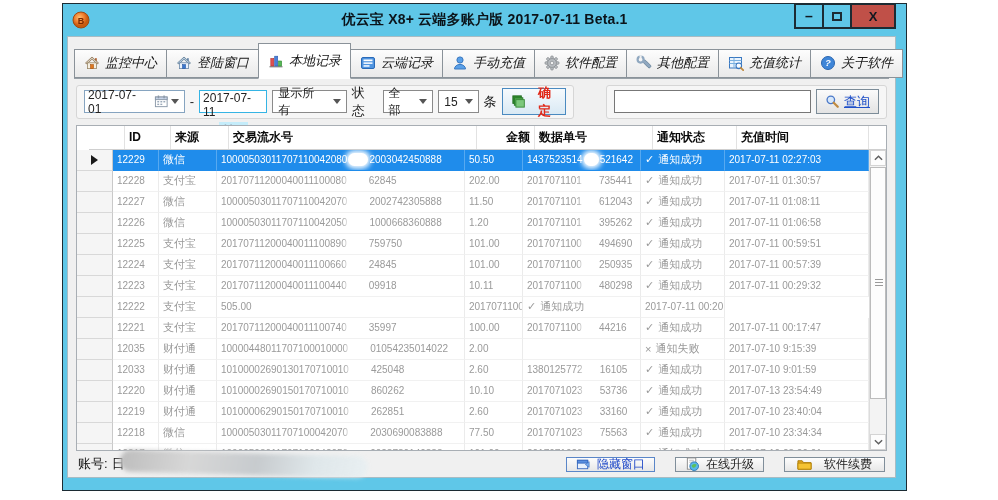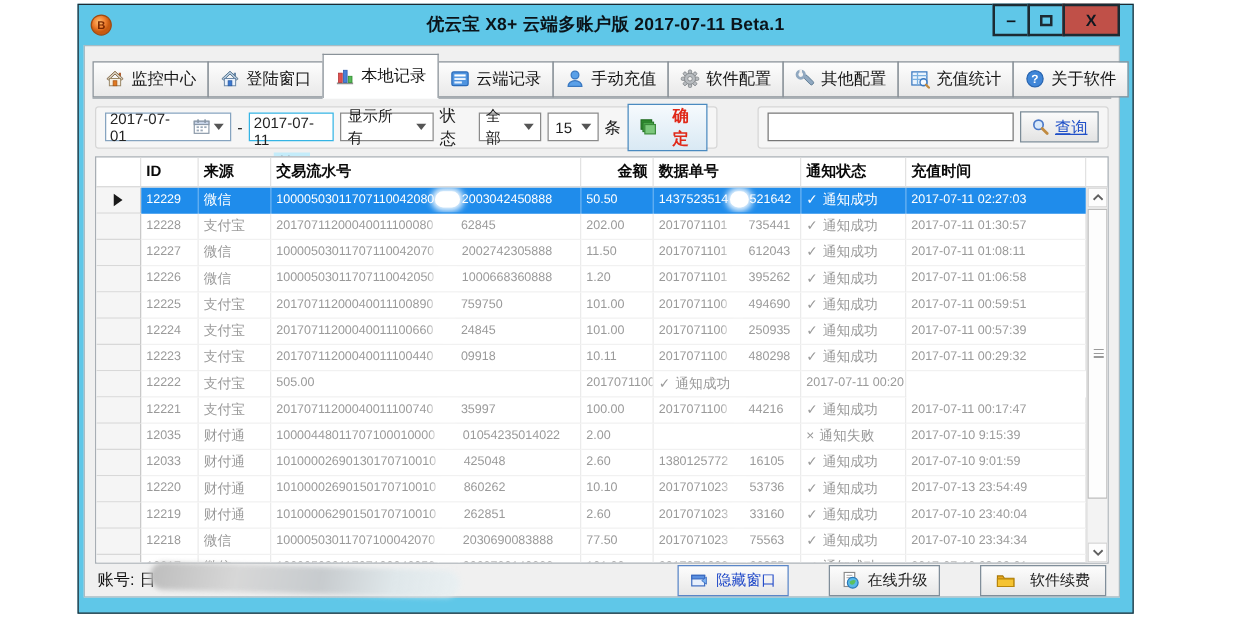--- a/index.html
+++ b/index.html
@@ -12,43 +12,43 @@
   .title{flex:1;text-align:center;font-size:14px;font-weight:bold;color:#0b141a;letter-spacing:.2px;}
   .winbtns{position:absolute;right:10px;top:-1px;display:flex;}
   .wbtn{width:30px;height:26px;border:2px solid #1c2b33;margin-left:-2px;display:flex;align-items:center;justify-content:center;background:#5fc7e8;cursor:default;}
   .wbtn.close{width:46px;background:#c05048;}
   .glyph-min{font-weight:bold;font-size:14px;color:#101820;line-height:10px;}
   .glyph-max{width:10px;height:9px;border:2px solid #1c2b33;}
   .glyph-x{font-weight:bold;font-size:13px;color:#101820;}
 
   .content{position:absolute;left:4px;right:10px;top:32px;bottom:12px;background:#f0f0f0;border:1px solid #a8bcc4;display:flex;flex-direction:column;}
 
-  .tabbar{margin:5px 6px 0 6px;display:flex;align-items:flex-end;border-bottom:1px solid #98a0a6;height:37px;}
+  .tabbar{margin:5px 6px 0 6px;display:flex;align-items:flex-end;border-bottom:1px solid #98a0a6;height:37px;font-style:italic;}
   .tab{display:inline-flex;align-items:center;gap:5px;height:29px;padding:0 9px;background:linear-gradient(#fdfdfd,#e9e9e9);border:1px solid #8a9299;margin-right:-1px;font-size:13px;color:#141414;white-space:nowrap;}
   .tab.active{height:36px;background:#fff;margin-bottom:-1px;border-bottom:1px solid #fff;z-index:2;position:relative;}
   .tabicon{width:16px;height:16px;flex:none;display:inline-flex;}
   .tabicon svg{width:16px;height:16px;}
 
   .filterrow{display:flex;justify-content:space-between;margin:6px 8px;gap:32px;}
   .groupbox{border:1px solid #d6d6d6;background:#f6f6f6;border-radius:3px;display:flex;align-items:center;padding:4px 7px;gap:5px;height:34px;}
   .groupbox.search{width:282px;}
   .datebox{display:flex;align-items:center;background:#fff;border:1px solid #86a4c0;height:23px;padding:0 3px;gap:3px;font-size:12px;color:#222;}
   .calwrap{display:inline-flex;align-items:center;gap:2px;padding:1px 2px;}
   .datebox.hl{border-color:#35b4e4;flex-direction:column;}
   .datebox.hl .calwrap{background:#c4ecfa;}
   .dash{font-size:13px;color:#222;}
   .combo{display:flex;align-items:center;justify-content:space-between;background:#fff;border:1px solid #8a8a8a;height:23px;padding:0 5px;font-size:12px;color:#222;gap:7px;}
   .tri{width:0;height:0;border-left:4px solid transparent;border-right:4px solid transparent;border-top:5px solid #555;flex:none;}
   .flabel{font-size:13px;color:#1a1a1a;}
-  .btn-confirm{display:flex;align-items:center;gap:6px;height:38px;padding:0 8px;border:1px solid #4a8ac0;background:linear-gradient(#f6fafd,#d9e9f4);color:#e02818;font-weight:bold;font-size:13px;cursor:default;}
+  .btn-confirm{display:flex;align-items:center;gap:6px;height:27px;padding:0 8px;border:1px solid #4a8ac0;background:linear-gradient(#f6fafd,#d9e9f4);color:#e02818;font-weight:bold;font-size:13px;cursor:default;}
   .searchinput{height:23px;border:1px solid #777;flex:1;font-size:12px;padding:0 4px;background:#fff;outline:none;font-family:inherit;}
   .btn-query{display:flex;align-items:center;gap:4px;height:25px;padding:0 8px;border:1px solid #7c8c98;background:linear-gradient(#fbfbfb,#e3e3e3);font-size:13px;cursor:default;}
   .btn-query .qtext{color:#2050c8;text-decoration:underline;}
 
-  .tablepanel{position:relative;margin:0 8px;height:328px;background:#fff;border:1px solid #a8aeb4;overflow:hidden;}
+  .tablepanel{position:relative;margin:0 8px;height:328px;background:#fff;border:1px solid #a8aeb4;overflow:hidden;padding-left:12px;}
   .thead{display:grid;grid-template-columns:36px 46px 58px 248px 58px 118px 84px 1fr;height:24px;border-bottom:1px solid #cfcfcf;font-weight:bold;font-size:12px;color:#0a0a0a;padding-right:17px;}
   .hc{padding:0 4px;border-right:1px solid #e2e2e2;display:flex;align-items:center;overflow:hidden;white-space:nowrap;}
   .hc.amount{justify-content:flex-end;}
   .tbody{position:absolute;top:24px;left:0;right:17px;bottom:0;overflow:hidden;}
   .trow{display:grid;grid-template-columns:36px 46px 58px 248px 58px 118px 84px 1fr;height:21px;font-size:11px;color:#9a9a9a;}
   .tc{padding:0 4px;border-right:1px solid #ebebeb;border-bottom:1px solid #f1f1f1;display:flex;align-items:center;overflow:hidden;white-space:nowrap;}
   .tc.selcell{background:#f5f5f5;border-right:1px solid #c9c9c9;border-bottom:1px solid #d8d8d8;justify-content:center;}
   .num{font-size:10px;}
   .trow.selected .tc:not(.selcell){background:#1f8ceb;color:#fff;border-right-color:rgba(255,255,255,.25);border-bottom-color:transparent;}
   .cgap{display:inline-block;width:20px;height:13px;margin:0 1px;background:#fff;border-radius:7px;box-shadow:0 0 5px 3px rgba(255,255,255,.92);flex:none;}
@@ -60,21 +60,21 @@
   .sbtn{position:absolute;left:0;width:16px;height:16px;background:#fdfdfd;border:1px solid #d4d4d4;display:flex;align-items:center;justify-content:center;}
   .sbtn.up{top:0;}
   .sbtn.down{bottom:0;}
   .sthumb{position:absolute;left:0;top:17px;width:16px;height:232px;background:#fdfdfd;border:1px solid #bcbcbc;}
   .grip{position:absolute;left:4px;top:50%;margin-top:-4px;width:8px;height:8px;background:repeating-linear-gradient(#9a9a9a 0 1px,transparent 1px 3px);}
 
   .footer{flex:1;display:flex;align-items:center;padding:0 10px;position:relative;font-size:13px;color:#111;min-height:26px;}
   .acctlabel{margin-right:4px;}
   .acct-censor{position:absolute;left:52px;top:2px;width:248px;height:22px;border-radius:12px;background:linear-gradient(100deg,#bdbdbd 0%,#d7d7d7 28%,#c7cbce 55%,#dfe7ea 78%,rgba(228,240,244,.55) 100%);filter:blur(2px);transform:rotate(1.6deg);}
   .fbtns{margin-left:auto;display:flex;align-items:center;}
-  .fbtn{display:flex;align-items:center;gap:6px;height:25px;padding:0 9px;border:1px solid #808e9a;background:linear-gradient(#fdfdfd,#e7e7e7);font-size:12px;color:#1a1a1a;margin-left:32px;cursor:default;}
+  .fbtn{display:flex;align-items:center;gap:6px;height:15px;padding:0 9px;border:1px solid #808e9a;background:linear-gradient(#fdfdfd,#e7e7e7);font-size:12px;color:#1a1a1a;margin-left:20px;cursor:default;}
   .fbtn.hide{color:#1f48c8;border-color:#5a86c8;}
   .fbtn.renew{gap:12px;padding:0 12px;}
   .bicon{width:15px;height:15px;display:inline-flex;flex:none;}
   .bicon svg{width:15px;height:15px;}
 </style>
 </head>
 <body>
 
 <div class="window">
   <div class="titlebar">

